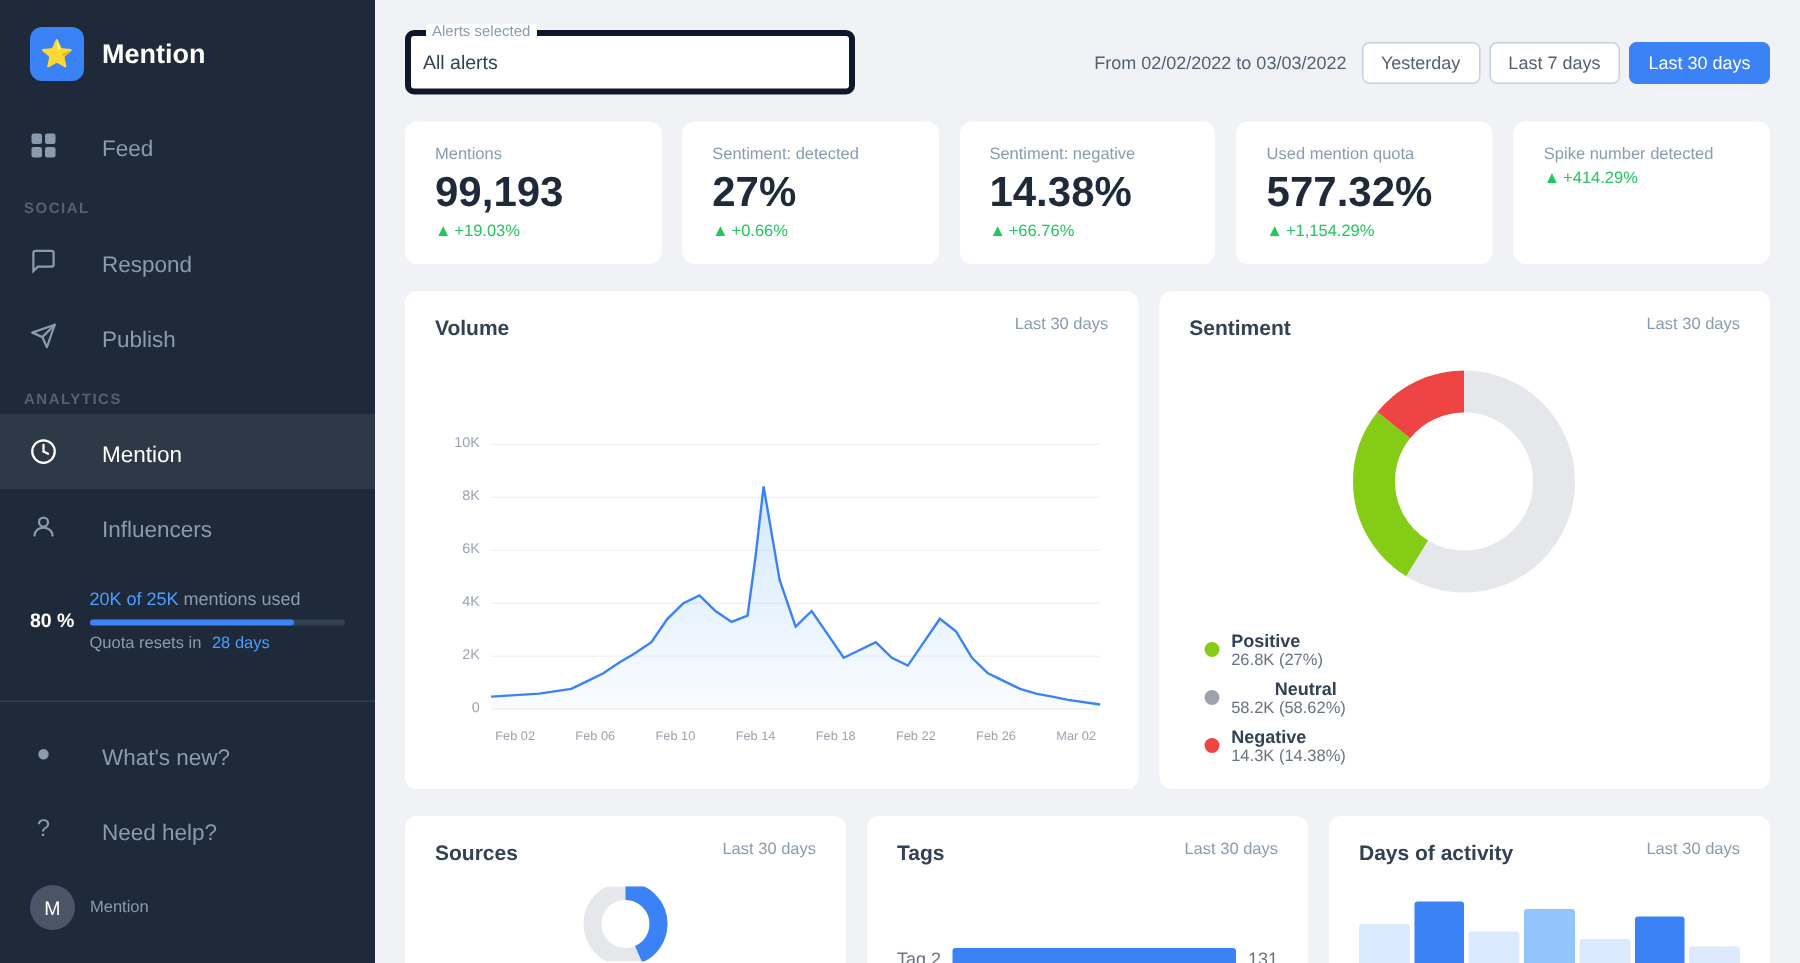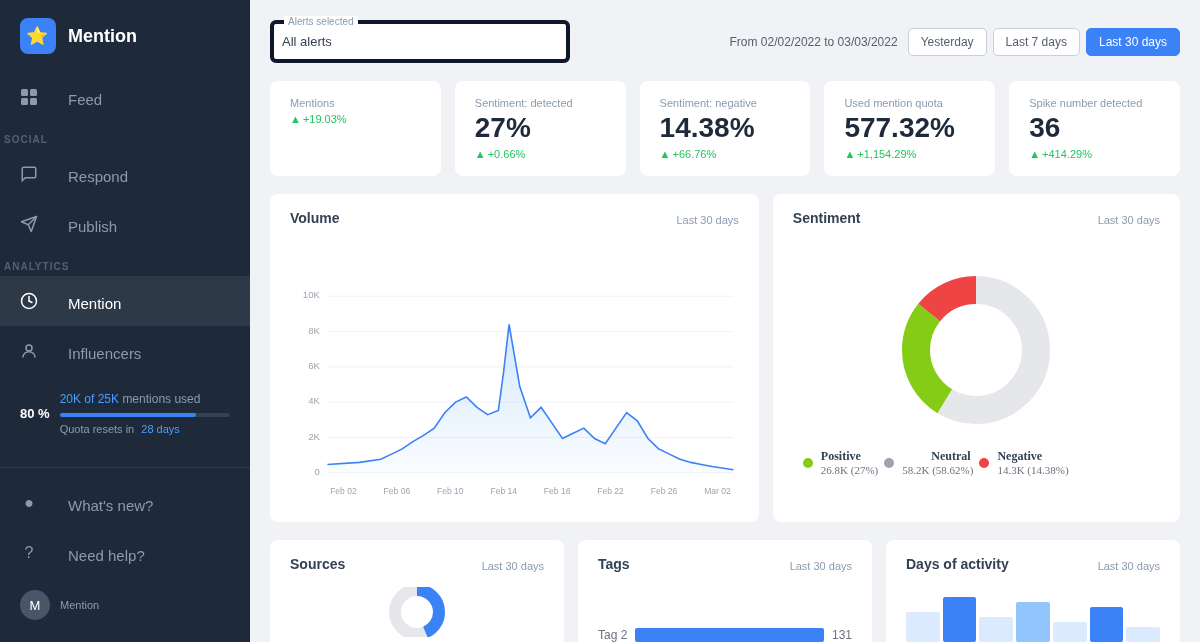--- a/index.html
+++ b/index.html
@@ -45,21 +45,21 @@
       transition: background 0.15s;
     }
     .nav-item.active { color: #fff; background: rgba(255,255,255,0.07); }
     .nav-item .nav-icon {
       width: 22px; height: 22px;
       display: flex; align-items: center; justify-content: center;
       font-size: 16px;
       flex-shrink: 0;
     }
     .nav-section-label {
-      padding: 12px 4px 4px;
+      padding: 12px 16px 4px;
       font-size: 10px;
       font-weight: 700;
       letter-spacing: 1px;
       color: #556070;
       text-transform: uppercase;
     }
     .quota-section {
       padding: 14px 20px;
       font-size: 12px;
       color: #8a9bb0;
@@ -210,21 +210,21 @@
       border-radius: 8px;
       padding: 16px 20px;
       display: flex;
       flex-direction: column;
     }
     .chart-card.volume { flex: 1.1; }
     .chart-card.sentiment { flex: 0.9; }
     .chart-header {
       display: flex;
       justify-content: space-between;
-      align-items: flex-end;
+      align-items: flex-start;
       margin-bottom: 10px;
     }
     .chart-title {
       font-size: 14px;
       font-weight: 600;
       color: #334155;
     }
     .chart-period {
       font-size: 11px;
       color: #8a9bb0;
@@ -241,24 +241,23 @@
       display: flex;
       flex-direction: column;
       align-items: center;
       flex: 1;
       justify-content: center;
     }
     .sentiment-legend {
       margin-top: 14px;
       width: 100%;
       display: flex;
-      flex-direction: row;
+      flex-direction: column;
       gap: 6px;
       padding: 0 10px;
-      font-family: Liberation Serif, serif;
     }
     .legend-item {
       display: flex;
       align-items: center;
       gap: 8px;
       font-size: 12px;
       color: #334155;
     }
     .legend-dot {
       width: 10px; height: 10px;
@@ -401,40 +400,40 @@
         <button class="date-btn">Yesterday</button>
         <button class="date-btn">Last 7 days</button>
         <button class="date-btn active">Last 30 days</button>
       </div>
     </div>
   </div>
 
   <div class="stats-row">
     <div class="stat-card">
       <span class="stat-label">Mentions</span>
+      <span class="stat-value">99,193</span>
       <span class="stat-change">▲ <span>+19.03%</span></span>
     </div>
     <div class="stat-card">
       <span class="stat-label">Sentiment: detected</span>
       <span class="stat-value">27%</span>
       <span class="stat-change">▲ <span>+0.66%</span></span>
     </div>
     <div class="stat-card">
       <span class="stat-label">Sentiment: negative</span>
       <span class="stat-value">14.38%</span>
       <span class="stat-change">▲ <span>+66.76%</span></span>
     </div>
     <div class="stat-card">
       <span class="stat-label">Used mention quota</span>
       <span class="stat-value">577.32%</span>
       <span class="stat-change">▲ <span>+1,154.29%</span></span>
     </div>
     <div class="stat-card">
       <span class="stat-label">Spike number detected</span>
-      <span class="stat-value">36</span>
       <span class="stat-change">▲ <span>+414.29%</span></span>
     </div>
   </div>
 
   <div class="charts-row">
 
     <div class="chart-card volume">
       <div class="chart-header">
         <span class="chart-title">Volume</span>
         <span class="chart-period">Last 30 days</span>

